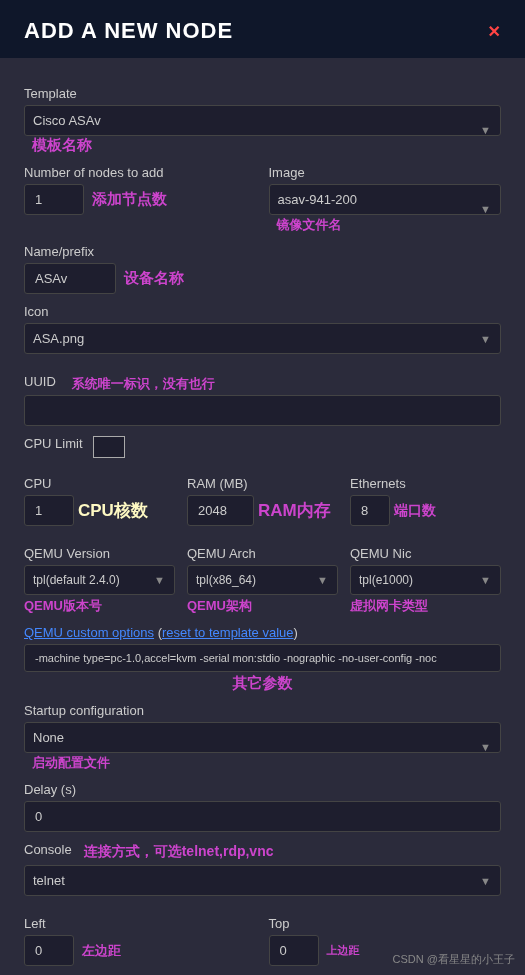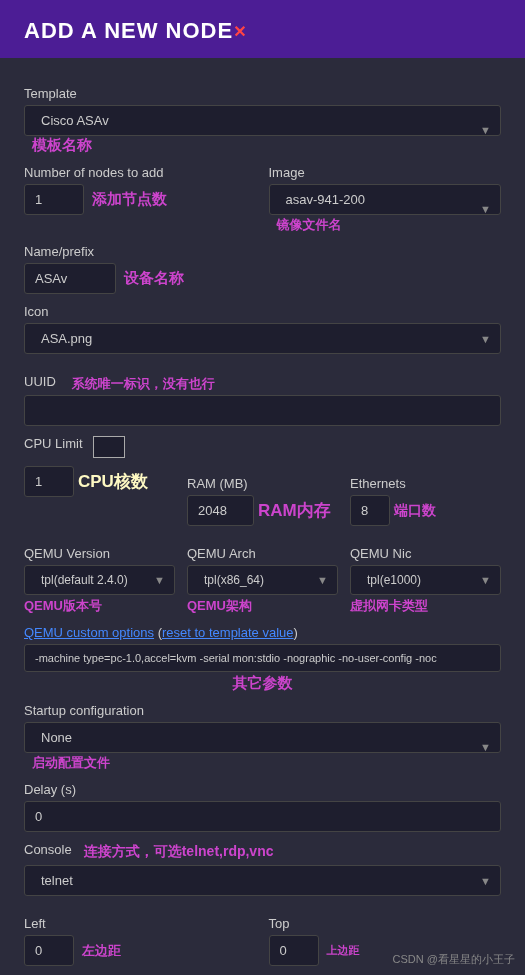--- a/index.html
+++ b/index.html
@@ -14,25 +14,25 @@
       justify-content: flex-start;
     }
     .dialog {
       background: #2b2b3b;
       width: 525px;
       min-height: 975px;
       position: relative;
       padding: 0 0 60px 0;
     }
     .dialog-header {
-      background: #4c1d95;
+      background: #0f172a;
       padding: 18px 24px 14px 24px;
       display: flex;
       align-items: center;
-      justify-content: flex-start;
+      justify-content: space-between;
       margin-bottom: 8px;
     }
     .dialog-title {
       color: #ffffff;
       font-size: 22px;
       font-weight: bold;
       letter-spacing: 1px;
     }
     .close-btn {
       color: #ff4444;
@@ -59,21 +59,21 @@
       padding: 7px 10px;
       font-size: 13px;
       border-radius: 3px;
       outline: none;
     }
     .field-select {
       width: 100%;
       background: #1e1e2e;
       border: 1px solid #444;
       color: #cccccc;
-      padding: 7px 16px;
+      padding: 7px 8px;
       font-size: 13px;
       border-radius: 3px;
       outline: none;
       appearance: none;
       -webkit-appearance: none;
       cursor: pointer;
       position: relative;
     }
     .select-wrapper {
       position: relative;
@@ -214,20 +214,21 @@
 
     
     <div class="cpu-limit-row">
       <span class="field-label" style="margin-top:0;">CPU Limit</span>
       <div class="cpu-limit-box"></div>
     </div>
 
     
     <div class="row-3" style="margin-top:8px;">
       <div class="col">
+        <div class="field-label">CPU</div>
         <div style="display:flex;align-items:center;flex-wrap:wrap;">
           <input class="field-input" style="width: 50px;" type="text" value="1">
           <span style="color:#fef9c3;font-size:17px;font-weight:bold;margin-left:4px;">CPU核数</span>
         </div>
       </div>
       <div class="col">
         <div class="field-label">RAM (MB)</div>
         <div style="display:flex;align-items:center;flex-wrap:wrap;">
           <input class="field-input" style="width: 67px;" type="text" value="2048">
           <span style="color:#cc44cc;font-size:17px;font-weight:bold;margin-left:4px;">RAM内存</span>

